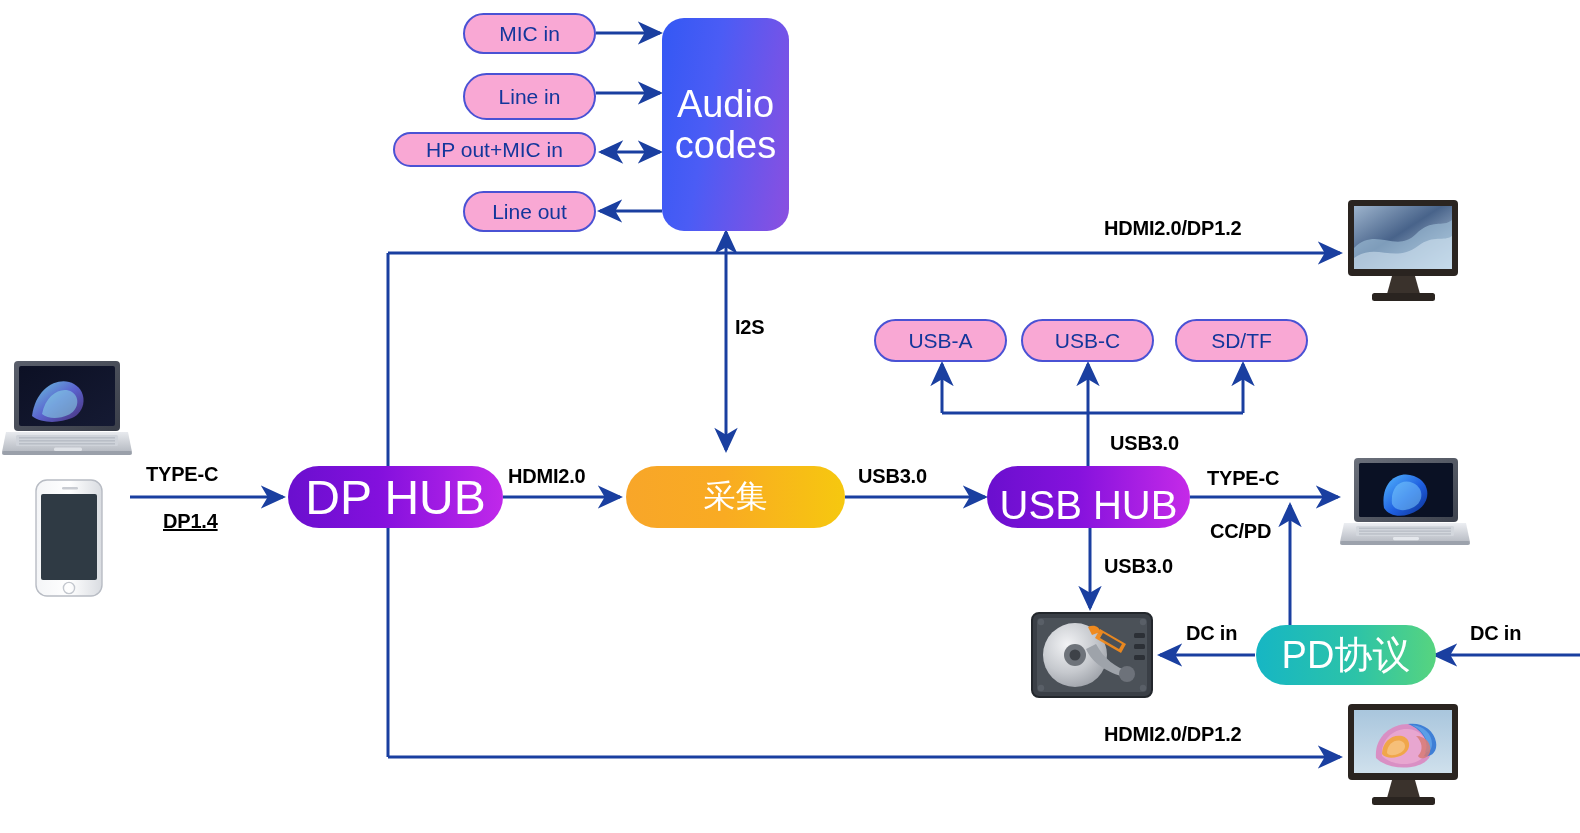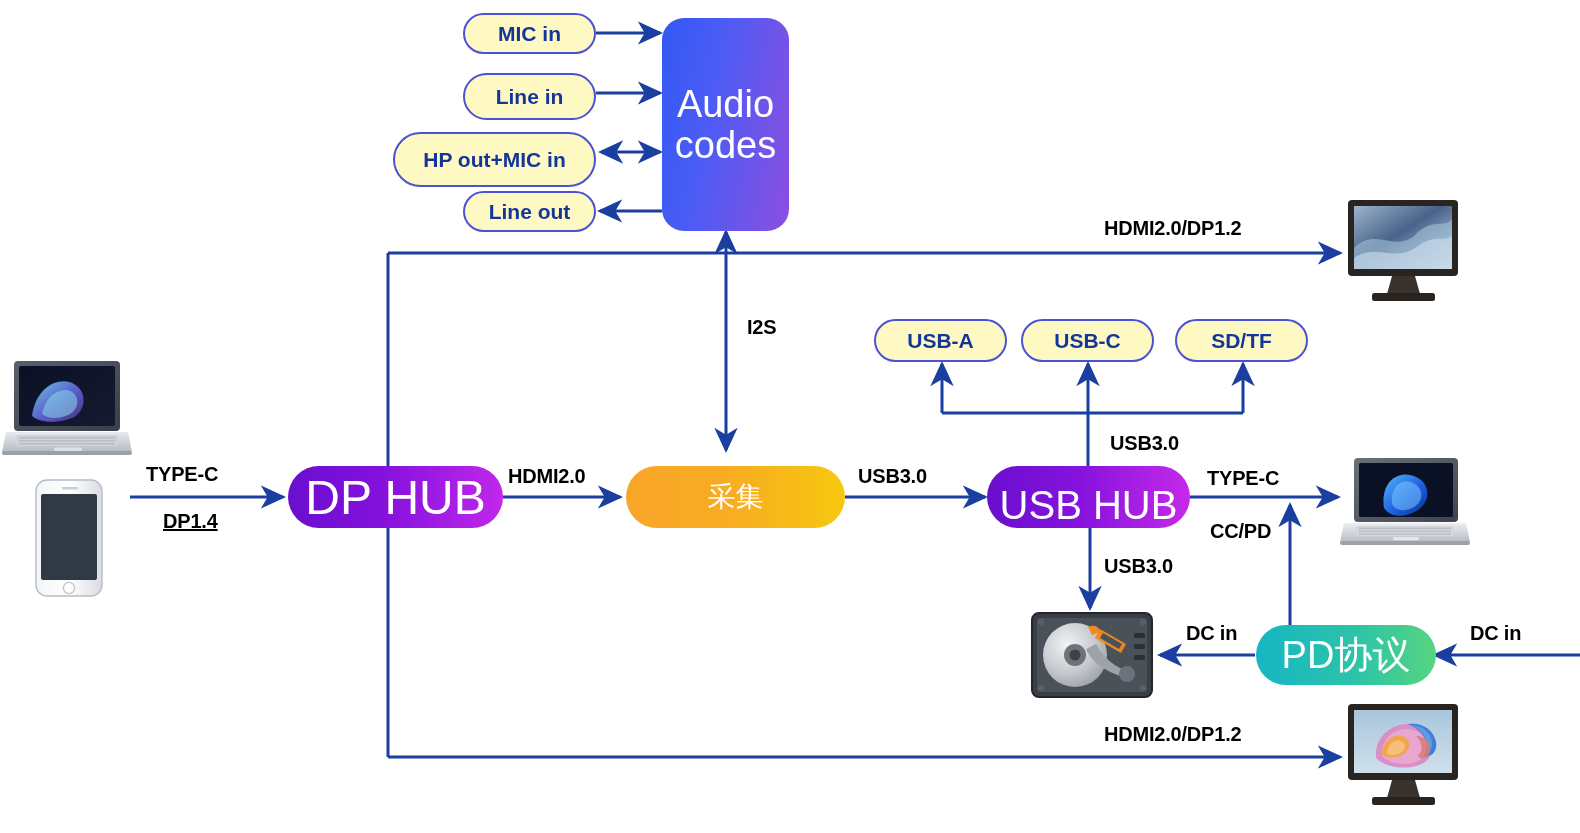--- a/index.html
+++ b/index.html
@@ -37,25 +37,25 @@
     white-space: nowrap;
     line-height: 1;
   }
 
   
   .pill {
     position: absolute;
     display: flex;
     align-items: center;
     justify-content: center;
-    background: #fef9c3;
+    background: #f9a8d4;
     border: 2px solid #4a52d4;
     border-radius: 999px;
     color: #13369b;
-    font-weight: bold;
+    font-weight: normal;
     font-size: 21px;
     white-space: nowrap;
     box-sizing: border-box;
   }
 
   
   .block {
     position: absolute;
     display: flex;
     align-items: center;
@@ -73,21 +73,21 @@
     font-weight: normal;
   }
   .block-dphub {
     background: linear-gradient(90deg, #6a0fce 0%, #8310dd 42%, #c028ea 100%);
     border-radius: 999px;
     font-size: 48px;
   }
   .block-capture {
     background: linear-gradient(90deg, #f8a629 0%, #f9ab22 45%, #f6c80f 100%);
     border-radius: 999px;
-    font-size: 28px;
+    font-size: 32px;
   }
   .block-usbhub {
     background: linear-gradient(90deg, #6a0fce 0%, #8612dd 45%, #c52ae8 100%);
     border-radius: 999px;
     font-size: 40px;
     align-items: flex-end;
   }
   .block-pd {
     background: linear-gradient(90deg, #16b6c4 0%, #2cc3a8 55%, #57d47f 100%);
     border-radius: 999px;
@@ -152,21 +152,21 @@
       <line x1="1580" y1="655" x2="1435" y2="655" marker-end="url(#ah)"></line>
     </g>
   </svg>
 
   <div class="pill" style="left:463px; top:13px; width:133px; height:41px;">
     <span>MIC in</span>
   </div>
   <div class="pill" style="left:463px; top:73px; width:133px; height:47px;">
     <span>Line in</span>
   </div>
-  <div class="pill" style="left:393px; top:132px; width:203px; height:55px;">
+  <div class="pill" style="left:393px; top:132px; width:203px; height:35px;">
     <span>HP out+MIC in</span>
   </div>
   <div class="pill" style="left:463px; top:191px; width:133px; height:41px;">
     <span>Line out</span>
   </div>
 
   <div class="block block-audio" style="left:662px; top:18px; width:127px; height:213px;">
     <div style="display:flex; flex-direction:column;">
       <span>Audio</span>
       <span>codes</span>
@@ -195,21 +195,21 @@
     <span>USB HUB</span>
   </div>
 
   <div class="block block-pd" style="left:1256px; top:625px; width:180px; height:60px;text-align:center;">
     <span>PD协议</span>
   </div>
 
   <div class="wire-label" style="left:146px; top:464px;">TYPE-C</div>
   <div class="wire-label" style="left:163px; top:511px;text-decoration:underline;">DP1.4</div>
   <div class="wire-label" style="left:508px; top:466px;">HDMI2.0</div>
-  <div class="wire-label" style="left:735px; top:317px;margin-left:12px;">I2S</div>
+  <div class="wire-label" style="left:735px; top:317px;">I2S</div>
   <div class="wire-label" style="left:858px; top:466px;">USB3.0</div>
   <div class="wire-label" style="left:1110px; top:433px;">USB3.0</div>
   <div class="wire-label" style="left:1104px; top:556px;">USB3.0</div>
   <div class="wire-label" style="left:1104px; top:218px;">HDMI2.0/DP1.2</div>
   <div class="wire-label" style="left:1104px; top:724px;">HDMI2.0/DP1.2</div>
   <div class="wire-label" style="left:1207px; top:468px;">TYPE-C</div>
   <div class="wire-label" style="left:1210px; top:521px;">CC/PD</div>
   <div class="wire-label" style="left:1186px; top:623px;">DC in</div>
   <div class="wire-label" style="left:1470px; top:623px;">DC in</div>
 

